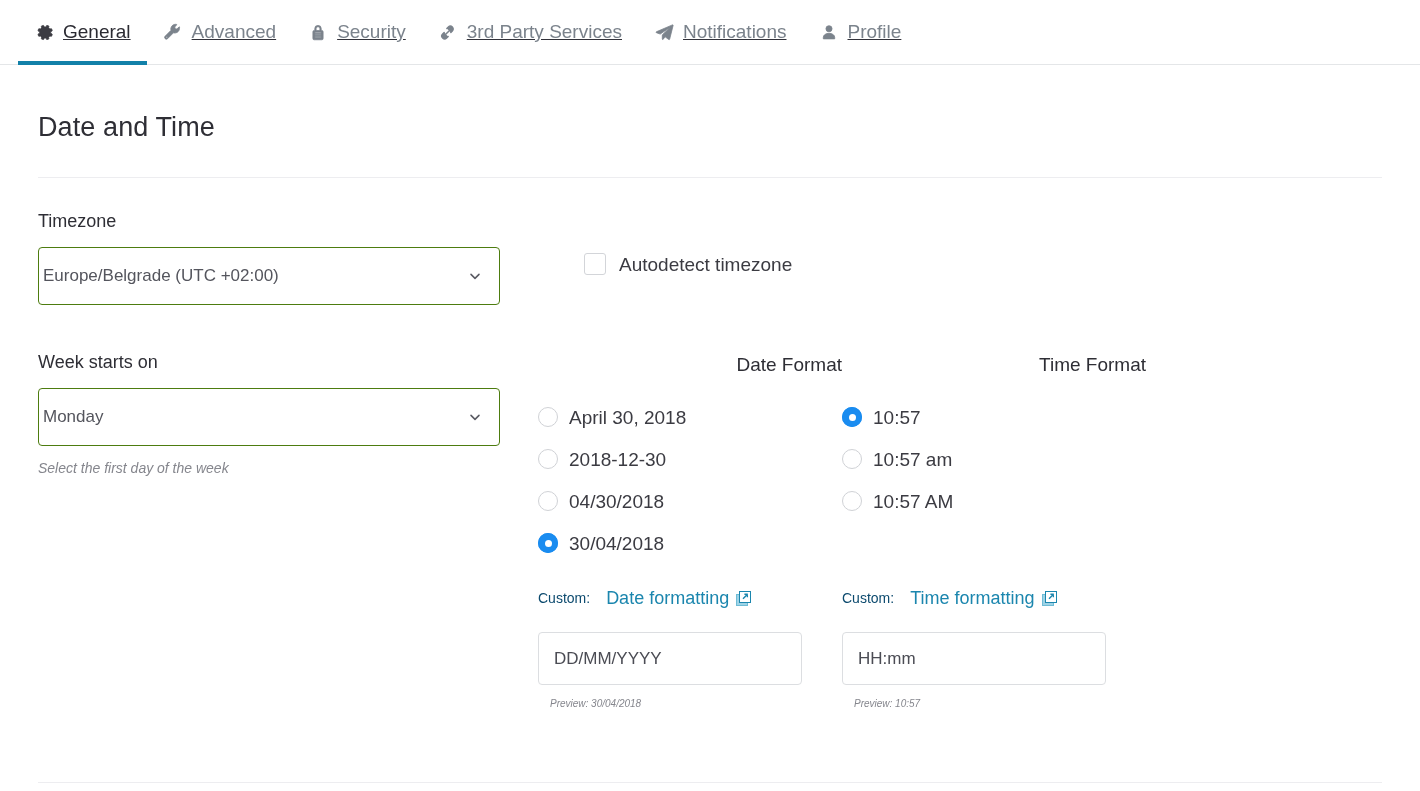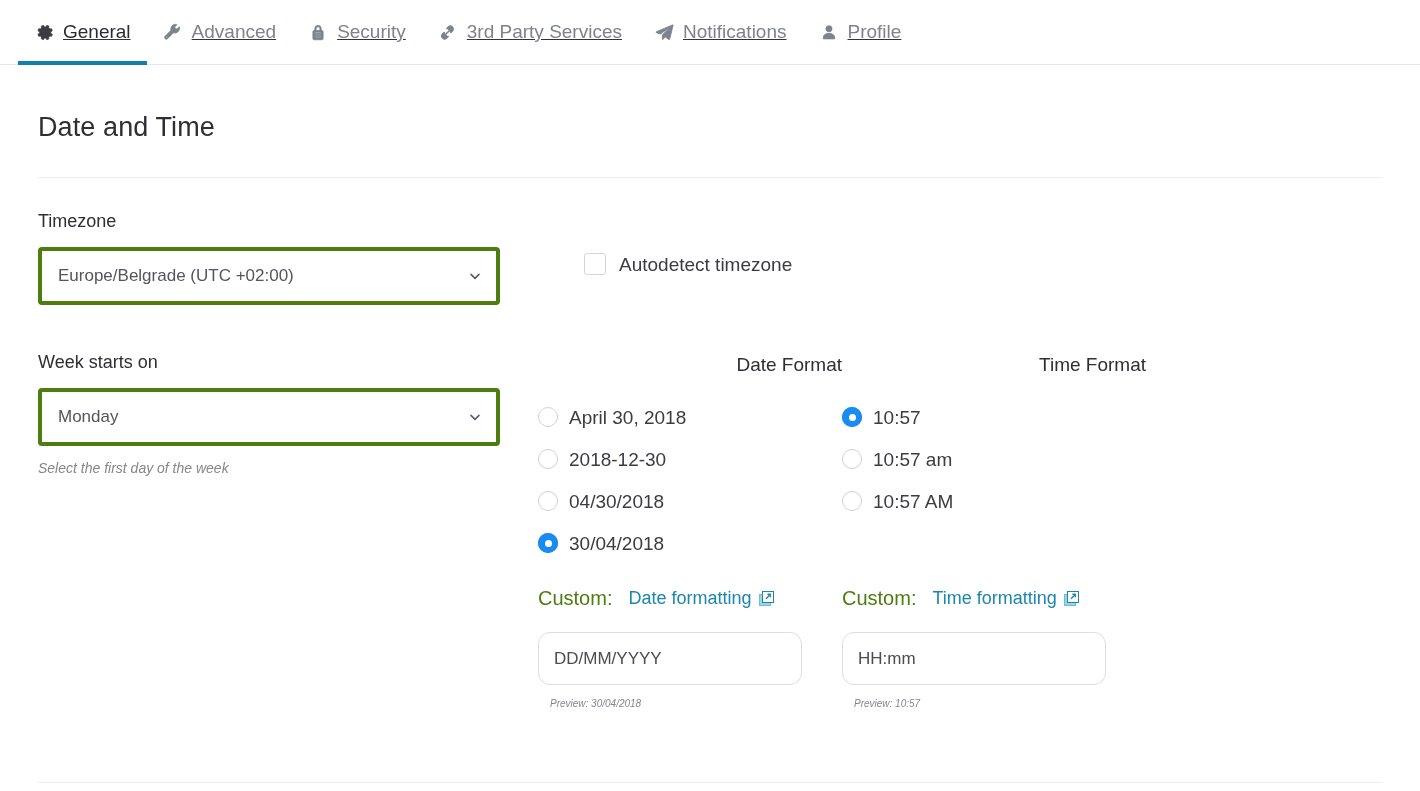--- a/index.html
+++ b/index.html
@@ -88,26 +88,26 @@
   
   .select-wrap {
     position: relative;
     width: 462px;
     height: 58px;
     margin-top: 17px;
   }
   .select-box {
     width: 100%;
     height: 100%;
-    border: 4px solid #4d7c0f;
+    border: 1px solid #4d7c0f;
     border-radius: 4px;
     background: #fff;
     display: flex;
     align-items: center;
-    padding: 0 16px;
+    padding: 0 4px;
     font-size: 17px;
     color: #54555d;
     cursor: pointer;
   }
   .select-chevron {
     position: absolute;
     right: 17px;
     top: 50%;
     transform: translateY(-50%);
     pointer-events: none;
@@ -203,42 +203,42 @@
 
   
   .custom-row {
     display: flex;
     align-items: center;
     gap: 16px;
     margin-top: 22px;
     height: 24px;
   }
   .custom-label {
-    font-size: 20px;
-    color: #4d7c0f;
+    font-size: 14px;
+    color: #0c4a6e;
     line-height: 1;
   }
   .link {
     font-size: 18px;
     color: #1b86ae;
     text-decoration: none;
     line-height: 1;
     cursor: pointer;
     display: inline-flex;
     align-items: flex-end;
     gap: 7px;
   }
   .ext-icon { width: 16px; height: 16px; display: inline-block; }
   .ext-icon svg { display: block; }
 
   .text-input {
     width: 264px;
     height: 53px;
     border: 1px solid #dcdee1;
-    border-radius: 12px;
+    border-radius: 4px;
     background: #fff;
     font-family: "Liberation Sans", sans-serif;
     font-size: 17px;
     color: #4b4c54;
     padding: 0 15px;
     margin-top: 22px;
     outline: none;
   }
   .preview-text {
     font-size: 10px;

